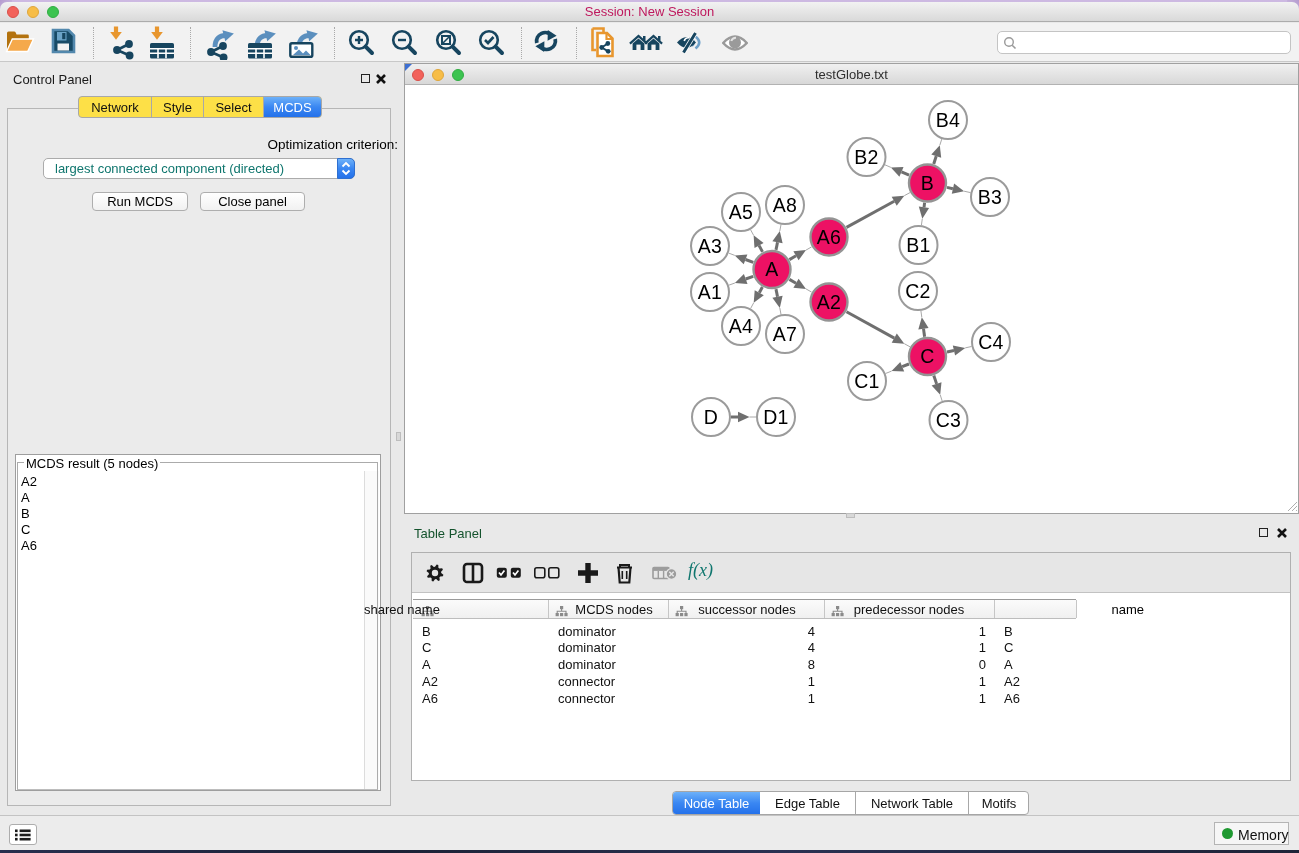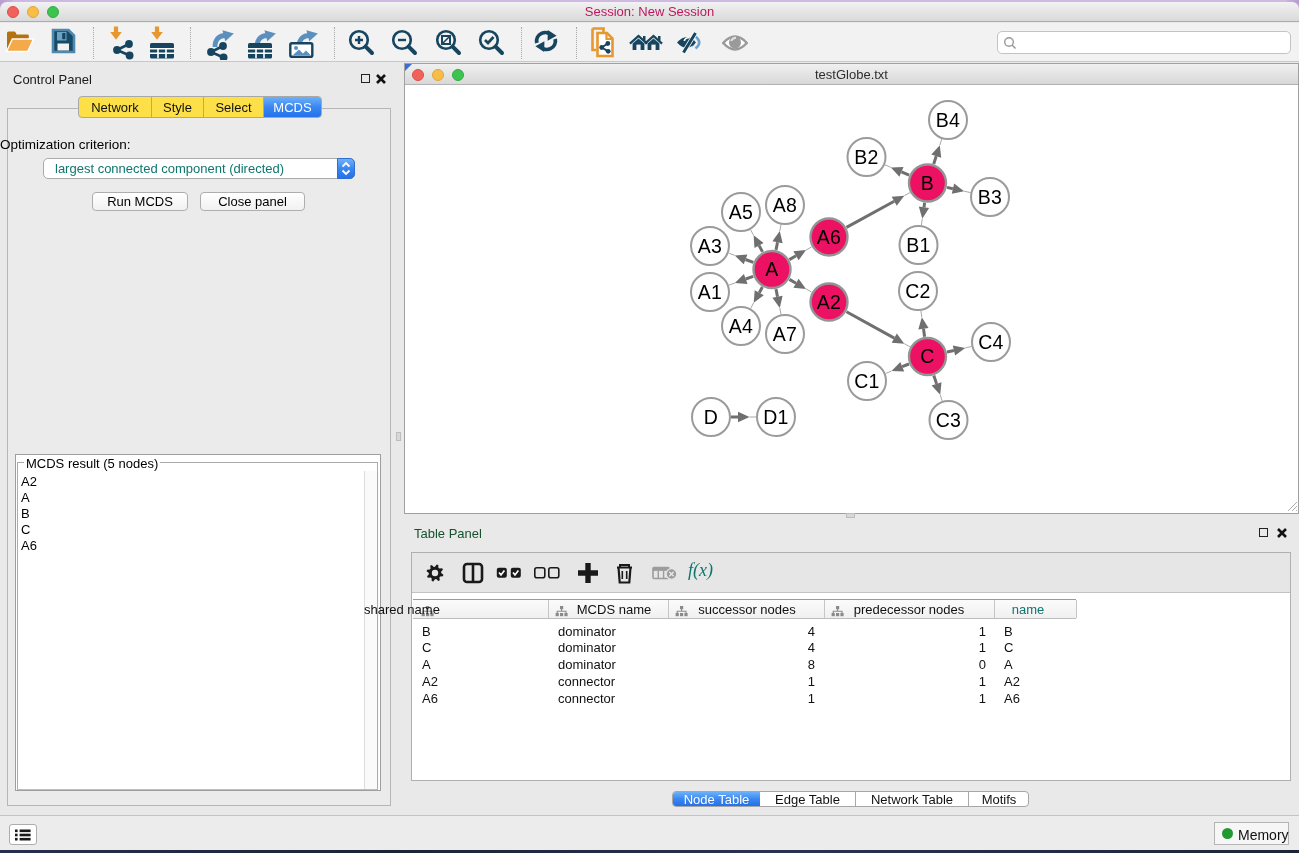--- a/index.html
+++ b/index.html
@@ -165,21 +165,21 @@
 <svg class="abs" style="left:375px;top:73px" width="12" height="12">
     <path d="M2,2 L10,10 M10,2 L2,10" stroke="#111" stroke-width="2.6"></path>
   </svg>
 <div class="abs" style="left:7px;top:108px;width:384px;height:698px;background:#ebebeb;border:1px solid #b6b6b6"></div>
 <div class="abs" style="left:78px;top:96px;width:244px;height:22px;background:#fde047;border:1px solid #a8a8a8;border-radius:4px">
  <div class="seg" style="left:0;width:73px">Network</div>
  <div class="seg" style="left:73px;width:52px">Style</div>
  <div class="seg" style="left:125px;width:60px">Select</div>
  <div class="seg segblue" style="left:185px;width:57px;border-radius:0 3px 3px 0">MCDS</div>
 </div>
-<div class="abs" style="left:0;top:137px;width:398px;height:14px;text-align:left;font-size:13.5px;color:#000"><span style="margin-left:0px">Optimization criterion:</span></div>
+<div class="abs" style="left:0;top:137px;width:398px;height:14px;text-align:right;font-size:13.5px;color:#000"><span style="margin-left:0px">Optimization criterion:</span></div>
 <div class="abs" style="left:43px;top:158px;width:312px;height:21px;background:#fff;border:1px solid #ababab;border-radius:5px"></div>
 <div class="abs" style="left:55px;top:161px;font-size:13px;color:#0f766e">largest connected component (directed)</div>
 <div class="abs" style="left:337px;top:158px;width:18px;height:21px;background:linear-gradient(#6db1f9,#3a87f2 50%,#2471ea);border-radius:0 5px 5px 0;border:1px solid #2e6fd0"></div>
 <svg class="abs" style="left:339px;top:160px" width="14" height="17">
     <path d="M3.5,6.5 L7,3 L10.5,6.5" stroke="#fff" stroke-width="1.8" fill="none"></path>
     <path d="M3.5,10.5 L7,14 L10.5,10.5" stroke="#fff" stroke-width="1.8" fill="none"></path>
   </svg>
 <div class="abs ctr" style="left:92px;top:192px;width:96px;height:19px;background:linear-gradient(#fff,#f1f1f1);border:1px solid #aeaeae;border-radius:4px;font-size:13px;color:#000">Run MCDS</div>
 <div class="abs ctr" style="left:200px;top:192px;width:105px;height:19px;background:linear-gradient(#fff,#f1f1f1);border:1px solid #aeaeae;border-radius:4px;font-size:13px;color:#000">Close panel</div>
 <div class="abs" style="left:15px;top:454px;width:366px;height:337px;background:#fff;border:1px solid #9e9e9e"></div>
@@ -360,42 +360,42 @@
 <div class="abs" style="left:364px;top:602px;width:240px;text-align:left;font-size:13px;color:#111">shared name</div>
 <div class="abs hdr-ico" style="left:555px;top:603px"><svg width="13" height="11" viewBox="0 0 13 11">
       <g fill="#8a8a8a">
         <rect x="5" y="0" width="3.2" height="3.2"></rect>
         <rect x="0.6" y="7" width="3.2" height="3.2"></rect>
         <rect x="5" y="7" width="3.2" height="3.2"></rect>
         <rect x="9.4" y="7" width="3.2" height="3.2"></rect>
       </g>
       <path d="M6.6,3 V5.3 M2.2,7 V5.3 H11 V7" stroke="#8a8a8a" stroke-width="1.1" fill="none"></path>
     </svg></div>
-<div class="abs" style="left:494px;top:602px;width:240px;text-align:center;font-size:13px;color:#111">MCDS name</div>
+<div class="abs" style="left:494px;top:602px;width:240px;text-align:center;font-size:13px;color:#111">MCDS nodes</div>
 <div class="abs hdr-ico" style="left:675px;top:603px"><svg width="13" height="11" viewBox="0 0 13 11">
       <g fill="#8a8a8a">
         <rect x="5" y="0" width="3.2" height="3.2"></rect>
         <rect x="0.6" y="7" width="3.2" height="3.2"></rect>
         <rect x="5" y="7" width="3.2" height="3.2"></rect>
         <rect x="9.4" y="7" width="3.2" height="3.2"></rect>
       </g>
       <path d="M6.6,3 V5.3 M2.2,7 V5.3 H11 V7" stroke="#8a8a8a" stroke-width="1.1" fill="none"></path>
     </svg></div>
 <div class="abs" style="left:627px;top:602px;width:240px;text-align:center;font-size:13px;color:#111">successor nodes</div>
 <div class="abs hdr-ico" style="left:831px;top:603px"><svg width="13" height="11" viewBox="0 0 13 11">
       <g fill="#8a8a8a">
         <rect x="5" y="0" width="3.2" height="3.2"></rect>
         <rect x="0.6" y="7" width="3.2" height="3.2"></rect>
         <rect x="5" y="7" width="3.2" height="3.2"></rect>
         <rect x="9.4" y="7" width="3.2" height="3.2"></rect>
       </g>
       <path d="M6.6,3 V5.3 M2.2,7 V5.3 H11 V7" stroke="#8a8a8a" stroke-width="1.1" fill="none"></path>
     </svg></div>
 <div class="abs" style="left:789px;top:602px;width:240px;text-align:center;font-size:13px;color:#111">predecessor nodes</div>
-<div class="abs" style="left:968px;top:602px;width:120px;text-align:center;font-size:13px;color:#0f766e">name</div>
+<div class="abs" style="left:1024px;top:602px;width:120px;text-align:right;font-size:13px;color:#000000">name</div>
 <div class="abs" style="left:422px;top:623.5px;font-size:13px;color:#111">B</div>
 <div class="abs" style="left:558px;top:623.5px;font-size:13px;color:#111">dominator</div>
 <div class="abs" style="left:715px;top:623.5px;width:100px;text-align:right;font-size:13px;color:#111">4</div>
 <div class="abs" style="left:886px;top:623.5px;width:100px;text-align:right;font-size:13px;color:#111">1</div>
 <div class="abs" style="left:1004px;top:623.5px;font-size:13px;color:#111">B</div>
 <div class="abs" style="left:422px;top:640.3px;font-size:13px;color:#111">C</div>
 <div class="abs" style="left:558px;top:640.3px;font-size:13px;color:#111">dominator</div>
 <div class="abs" style="left:715px;top:640.3px;width:100px;text-align:right;font-size:13px;color:#111">4</div>
 <div class="abs" style="left:886px;top:640.3px;width:100px;text-align:right;font-size:13px;color:#111">1</div>
 <div class="abs" style="left:1004px;top:640.3px;font-size:13px;color:#111">C</div>
@@ -407,21 +407,21 @@
 <div class="abs" style="left:422px;top:673.8999999999999px;font-size:13px;color:#111">A2</div>
 <div class="abs" style="left:558px;top:673.8999999999999px;font-size:13px;color:#111">connector</div>
 <div class="abs" style="left:715px;top:673.8999999999999px;width:100px;text-align:right;font-size:13px;color:#111">1</div>
 <div class="abs" style="left:886px;top:673.8999999999999px;width:100px;text-align:right;font-size:13px;color:#111">1</div>
 <div class="abs" style="left:1004px;top:673.8999999999999px;font-size:13px;color:#111">A2</div>
 <div class="abs" style="left:422px;top:690.6999999999998px;font-size:13px;color:#111">A6</div>
 <div class="abs" style="left:558px;top:690.6999999999998px;font-size:13px;color:#111">connector</div>
 <div class="abs" style="left:715px;top:690.6999999999998px;width:100px;text-align:right;font-size:13px;color:#111">1</div>
 <div class="abs" style="left:886px;top:690.6999999999998px;width:100px;text-align:right;font-size:13px;color:#111">1</div>
 <div class="abs" style="left:1004px;top:690.6999999999998px;font-size:13px;color:#111">A6</div>
-<div class="abs" style="left:672px;top:791px;width:357px;height:16px;background:#fff;border:1px solid #a6a6a6;border-radius:4px">
+<div class="abs" style="left:672px;top:791px;width:357px;height:24px;background:#fff;border:1px solid #a6a6a6;border-radius:4px">
  <div class="seg segblue" style="left:0;width:87px;border-radius:3px 0 0 3px">Node Table</div>
  <div class="seg" style="left:87px;width:96px">Edge Table</div>
  <div class="seg" style="left:183px;width:113px">Network Table</div>
  <div class="seg" style="left:296px;width:60px;border-right:none">Motifs</div>
 </div>
 <div class="abs" style="left:0;top:815px;width:1299px;height:35px;background:#ececec;border-top:1px solid #c3c3c3"></div>
 <div class="abs" style="left:9px;top:824px;width:28px;height:21px;background:#fff;border:1px solid #adadad;border-radius:3px"></div>
 <svg class="abs" style="left:15px;top:829px" width="16" height="12">
     <g fill="#1a1a1a">
       <rect x="0" y="0.5" width="2.6" height="2.6"></rect>

